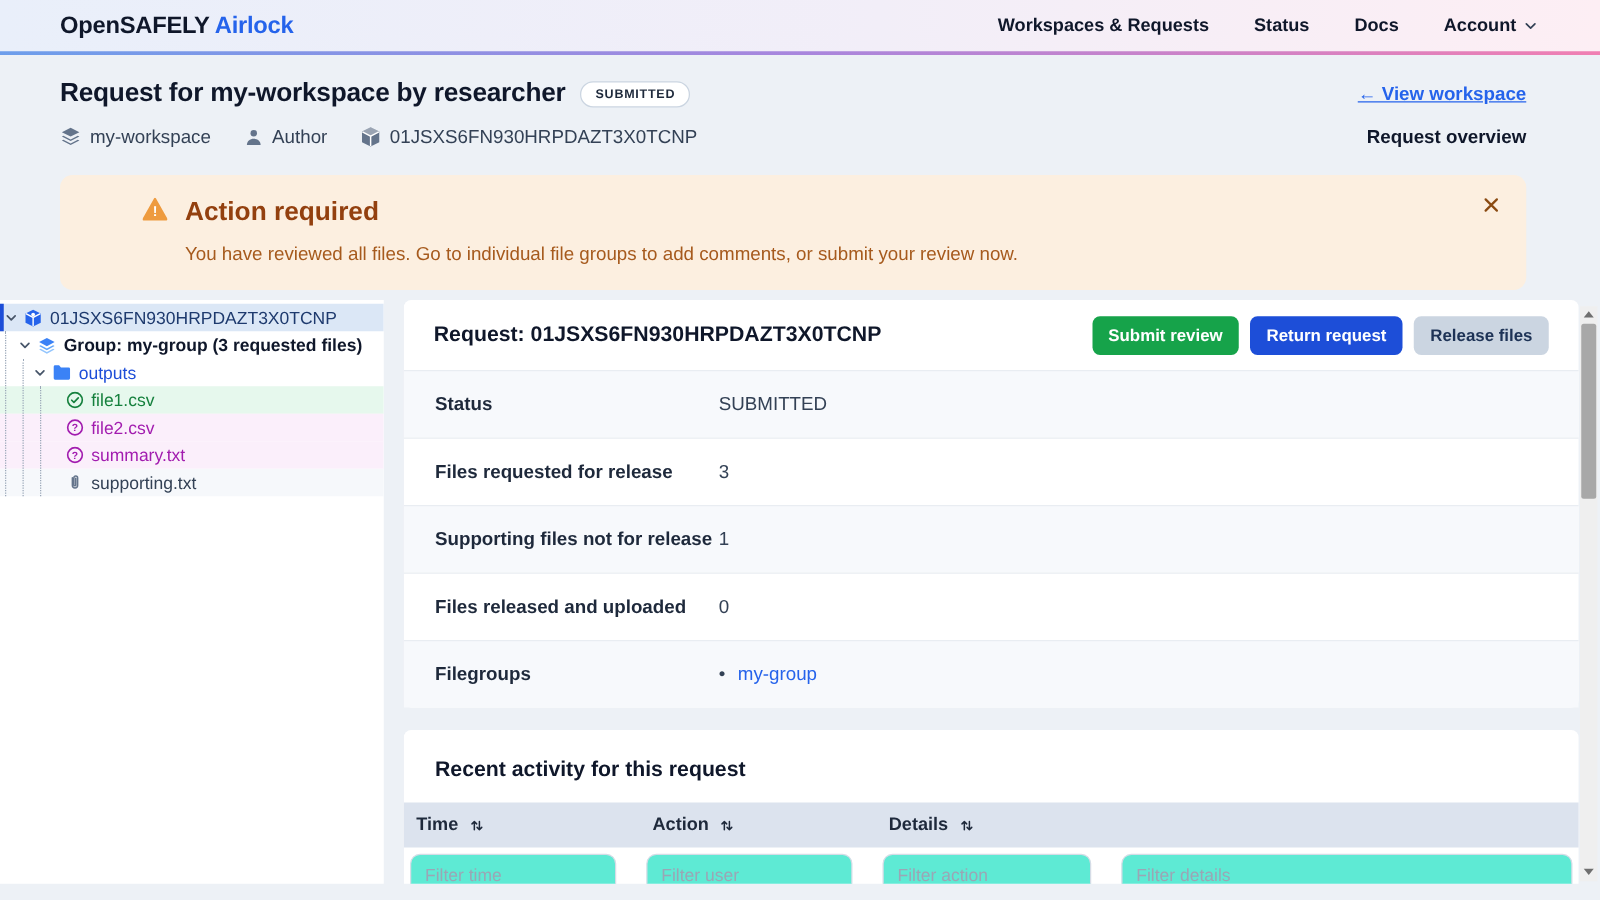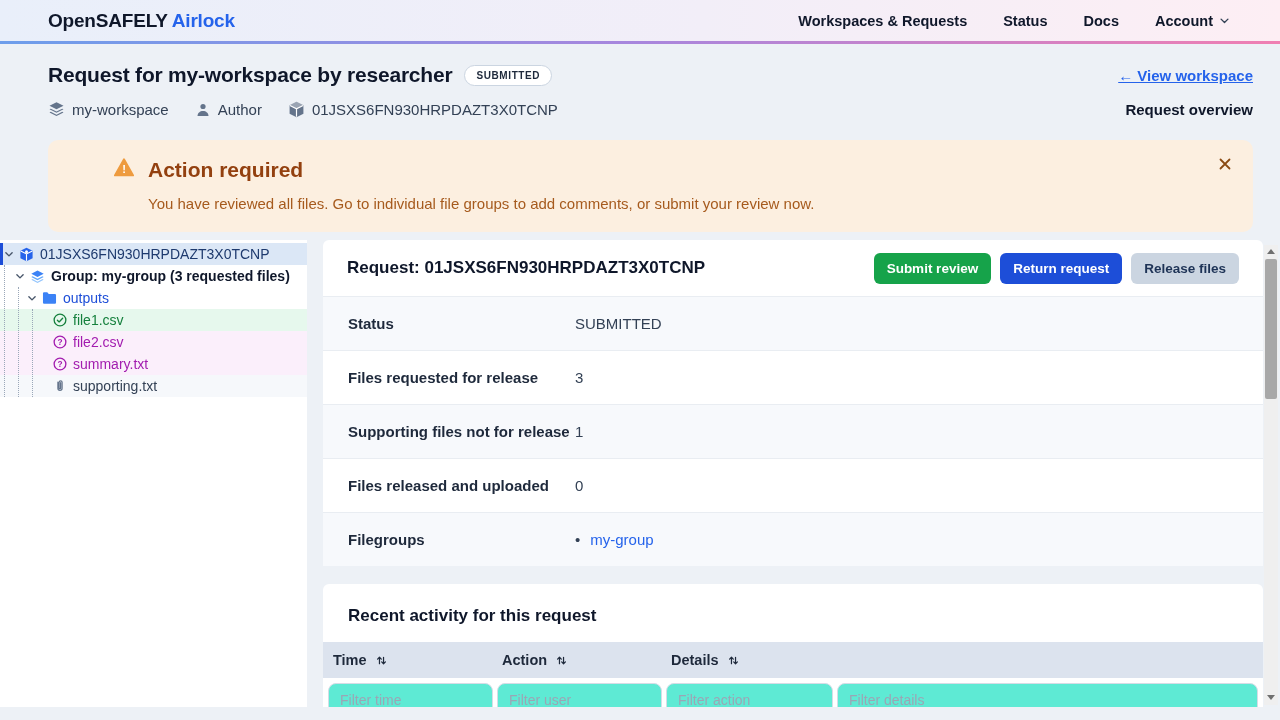--- a/index.html
+++ b/index.html
@@ -20,21 +20,21 @@
     border-image:linear-gradient(90deg,#6d9eeb,#a886dd,#f07fb2) 1;
     display:flex; align-items:center;
     padding:0 50px 0 48px;
   }
   .brand { font-size:19px; font-weight:800; letter-spacing:-0.2px; cursor:pointer; }
   .brand .accent { color:#2563eb; }
   .nav-items { margin-left:auto; display:flex; align-items:center; gap:36px; }
   .nav-item { font-size:14.5px; font-weight:600; color:#0f172a; cursor:pointer; display:flex; align-items:center; gap:6px; }
 
   
-  .page-head { padding:19px 27px 0 48px; }
+  .page-head { padding:19px 59px 0 48px; }
   .title-row { display:flex; align-items:center; }
   .page-title { font-size:21px; font-weight:800; letter-spacing:-0.2px; }
   .badge {
     margin-left:12px; background:#fff; border:1px solid #cbd5e1; border-radius:999px;
     font-size:10px; font-weight:700; letter-spacing:0.6px; color:#1e293b;
     padding:4px 11px;
   }
   .back-link { margin-left:auto; color:#2563eb; font-size:15px; font-weight:600; text-decoration:underline; cursor:pointer; }
   .meta-row { display:flex; align-items:center; margin-top:14px; gap:26px; font-size:15px; color:#334155; }
   .meta-item { display:flex; align-items:center; gap:7px; }
@@ -93,21 +93,21 @@
 
   .ov-row { display:flex; align-items:center; height:54px; padding-left:25px; border-top:1px solid #e9edf2; font-size:15px; }
   .ov-row.striped { background:#f7f9fc; }
   .ov-label { width:227px; font-weight:700; color:#1e293b; flex:0 0 auto; }
   .ov-value { color:#334155; }
   .fg-bullet { color:#334155; margin-right:10px; }
   .fg-link { color:#2563eb; cursor:pointer; }
 
   .card2 { margin-top:18px; border-radius:6px 6px 0 0; }
   .card2 h2 { font-size:17px; font-weight:700; color:#0f172a; padding:22px 25px 16px 25px; }
-  .act-grid { display:grid; grid-template-columns:165px 165px 167px 1fr; gap:4px; padding:0 5px; }
+  .act-grid { display:grid; grid-template-columns:165px 165px 167px 1fr; gap:24px; padding:0 5px; }
   .act-head { background:#dce3ee; }
   .act-th { display:flex; align-items:center; gap:8px; height:36px; padding-left:5px; font-size:14.5px; font-weight:700; color:#1e293b; cursor:pointer; }
   .act-filters { margin-top:5px; }
   .act-filter {
     height:34px; border:1px solid #d5dce6; border-radius:8px; background:#5eead4;
     font-family:inherit; font-size:14px; color:#334155; padding:0 11px; width:100%;
   }
   .act-filter::placeholder { color:#9aa6b5; }
 
   

